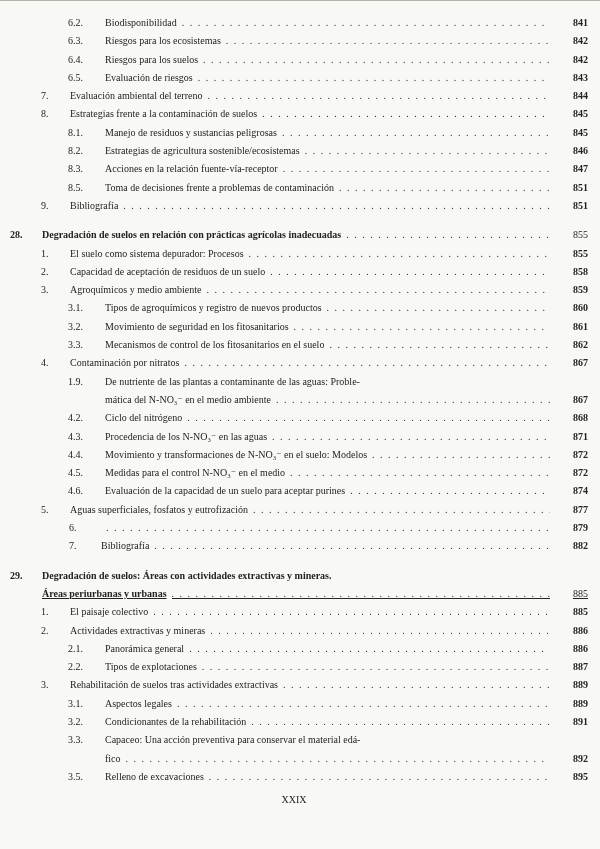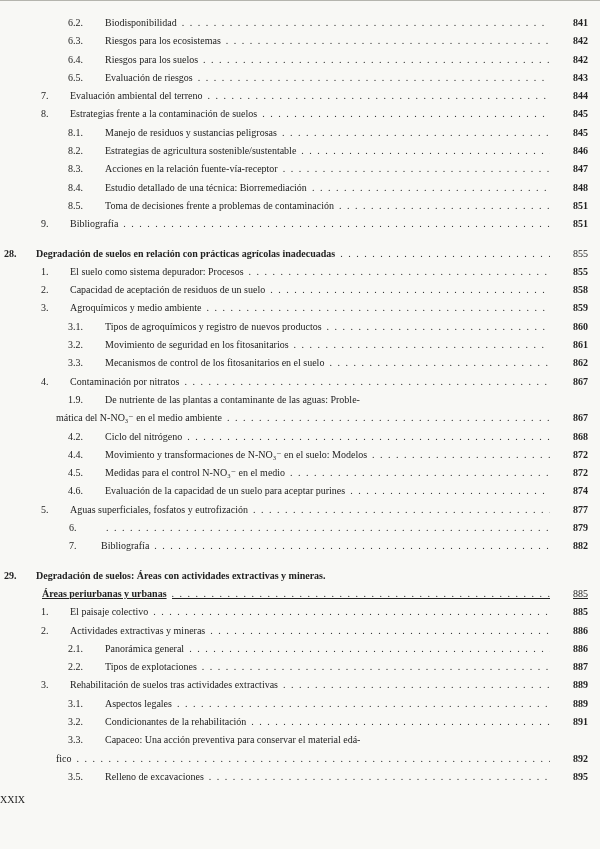--- a/index.html
+++ b/index.html
@@ -37,36 +37,36 @@
     margin:0 8px 0 5px;
   }
   .leader::after{
     content:"......................................................................";
     letter-spacing:5.5px;
     color:#2a2a2a;
   }
   .pg{flex:0 0 30px;text-align:right;font-weight:bold;}
 
   
-  .chapter{margin-left:4px;font-weight:bold;}
+  .chapter{margin-left:10px;font-weight:bold;}
   .chapter .num{width:32px;}
   .chapter .leader,.chapter .pg{font-weight:normal;}
   .cont-chapter{margin-left:42px;font-weight:bold;text-decoration:underline;}
   .cont-chapter .leader,.cont-chapter .pg{font-weight:normal;}
   .l1{margin-left:41px;}
   .l1 .num{width:29px;}
   .l2{margin-left:68px;}
   .l2 .num{width:37px;}
   .l2b{margin-left:69px;}
   .l2b .num{width:32px;}
-  .cont-l2{margin-left:56px;}
+  .cont-l2{margin-left:105px;}
 
   .footer{
     margin-top:4px;
-    text-align:left;
+    text-align:center;
     line-height:19px;
   }
 </style>
 </head>
 <body>
 
 <div class="page">
   <div id="toc">
       <div class="toc-section">
         <div class="row l2">
@@ -106,35 +106,29 @@
           <span class="pg">845</span>
         </div>
         <div class="row l2">
           <span class="num">8.1.</span>
           <span class="text">Manejo de residuos y sustancias peligrosas</span>
           <span class="leader"></span>
           <span class="pg">845</span>
         </div>
         <div class="row l2">
           <span class="num">8.2.</span>
-          <span class="text">Estrategias de agricultura sostenible/sustentable</span>
+          <span class="text">Estrategias de agricultura sostenible/ecosistemas</span>
           <span class="leader"></span>
           <span class="pg">846</span>
         </div>
         <div class="row l2">
           <span class="num">8.3.</span>
           <span class="text">Acciones en la relación fuente-vía-receptor</span>
           <span class="leader"></span>
           <span class="pg">847</span>
-        </div>
-        <div class="row l2">
-          <span class="num">8.4.</span>
-          <span class="text">Estudio detallado de una técnica: Biorremediación</span>
-          <span class="leader"></span>
-          <span class="pg">848</span>
         </div>
         <div class="row l2">
           <span class="num">8.5.</span>
           <span class="text">Toma de decisiones frente a problemas de contaminación</span>
           <span class="leader"></span>
           <span class="pg">851</span>
         </div>
         <div class="row l1">
           <span class="num">9.</span>
           <span class="text">Bibliografía</span>
@@ -198,20 +192,26 @@
         <div class="row cont-l2">
           <span class="text">mática del N-NO₃⁻ en el medio ambiente</span>
           <span class="leader"></span>
           <span class="pg">867</span>
         </div>
         <div class="row l2">
           <span class="num">4.2.</span>
           <span class="text">Ciclo del nitrógeno</span>
           <span class="leader"></span>
           <span class="pg">868</span>
+        </div>
+        <div class="row l2">
+          <span class="num">4.3.</span>
+          <span class="text">Procedencia de los N-NO₃⁻ en las aguas</span>
+          <span class="leader"></span>
+          <span class="pg">871</span>
         </div>
         <div class="row l2">
           <span class="num">4.4.</span>
           <span class="text">Movimiento y transformaciones de N-NO₃⁻ en el suelo: Modelos</span>
           <span class="leader"></span>
           <span class="pg">872</span>
         </div>
         <div class="row l2">
           <span class="num">4.5.</span>
           <span class="text">Medidas para el control N-NO₃⁻ en el medio</span>

